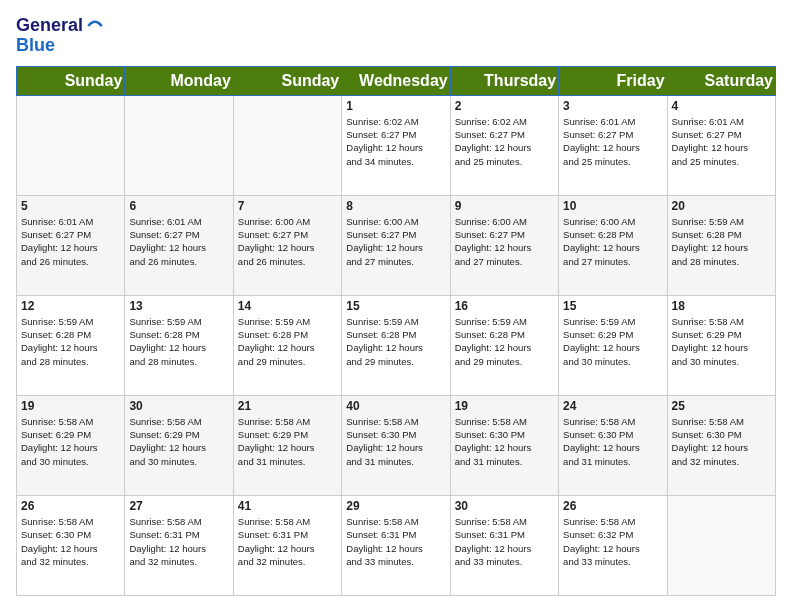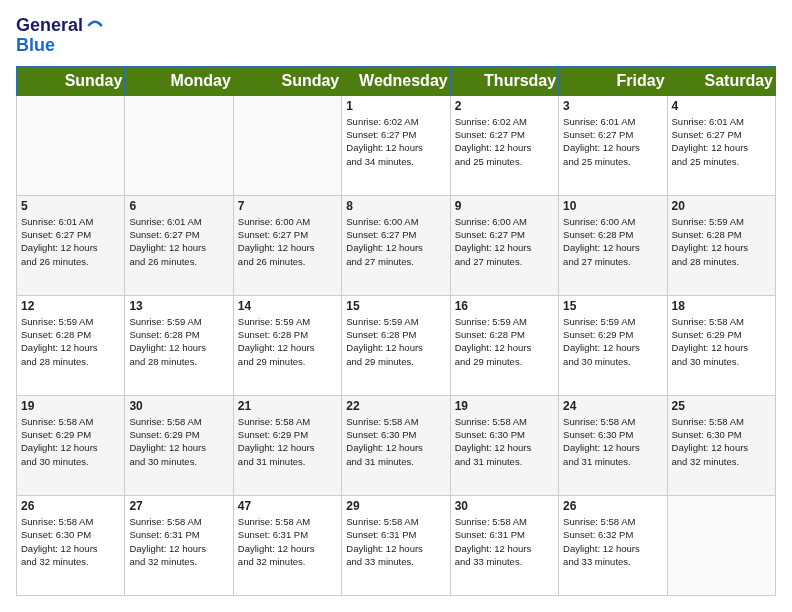--- a/index.html
+++ b/index.html
@@ -322,21 +322,21 @@
           <td>
             <span class="day-number">21</span>
             <div class="day-info">
               <div>Sunrise: 5:58 AM</div>
               <div>Sunset: 6:29 PM</div>
               <div>Daylight: 12 hours</div>
               <div>and 31 minutes.</div>
             </div>
           </td>
           <td>
-            <span class="day-number">22</span>
+            <span class="day-number">40</span>
             <div class="day-info">
               <div>Sunrise: 5:58 AM</div>
               <div>Sunset: 6:30 PM</div>
               <div>Daylight: 12 hours</div>
               <div>and 31 minutes.</div>
             </div>
           </td>
           <td>
             <span class="day-number">19</span>
             <div class="day-info">
@@ -378,21 +378,21 @@
           <td>
             <span class="day-number">27</span>
             <div class="day-info">
               <div>Sunrise: 5:58 AM</div>
               <div>Sunset: 6:31 PM</div>
               <div>Daylight: 12 hours</div>
               <div>and 32 minutes.</div>
             </div>
           </td>
           <td>
-            <span class="day-number">47</span>
+            <span class="day-number">41</span>
             <div class="day-info">
               <div>Sunrise: 5:58 AM</div>
               <div>Sunset: 6:31 PM</div>
               <div>Daylight: 12 hours</div>
               <div>and 32 minutes.</div>
             </div>
           </td>
           <td>
             <span class="day-number">29</span>
             <div class="day-info">

